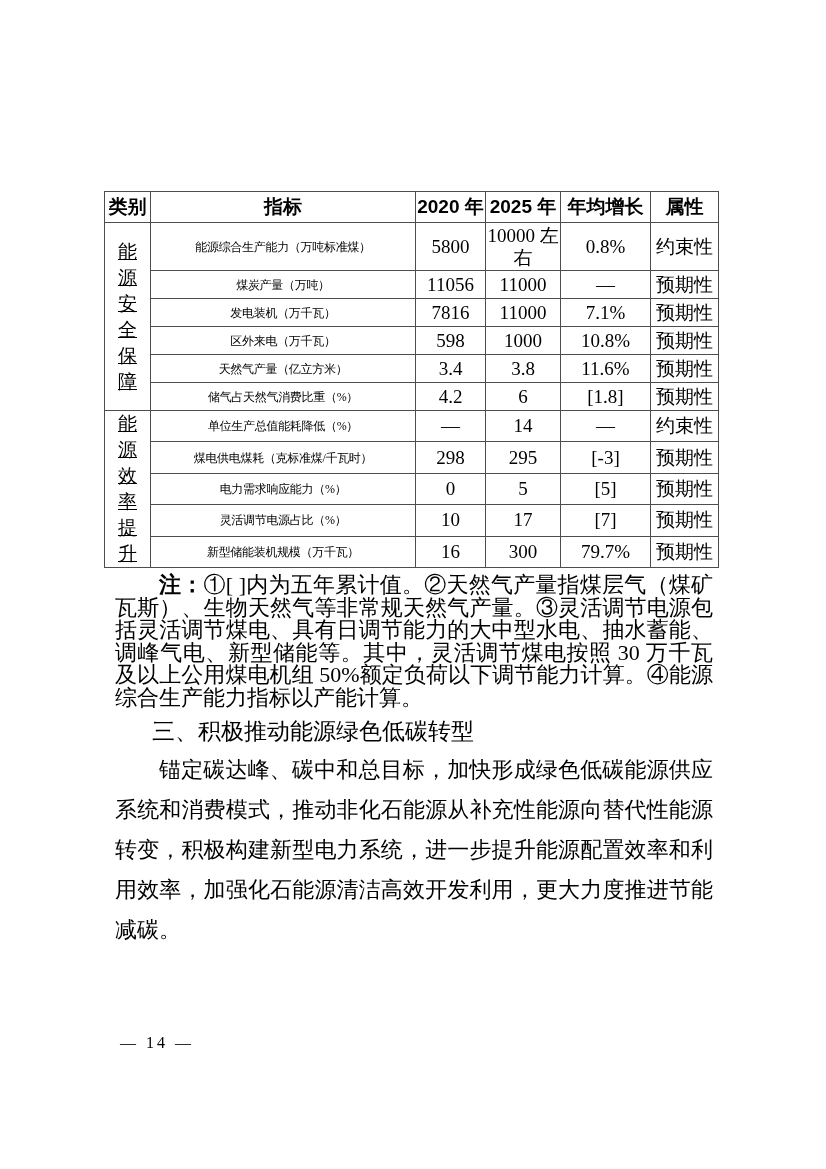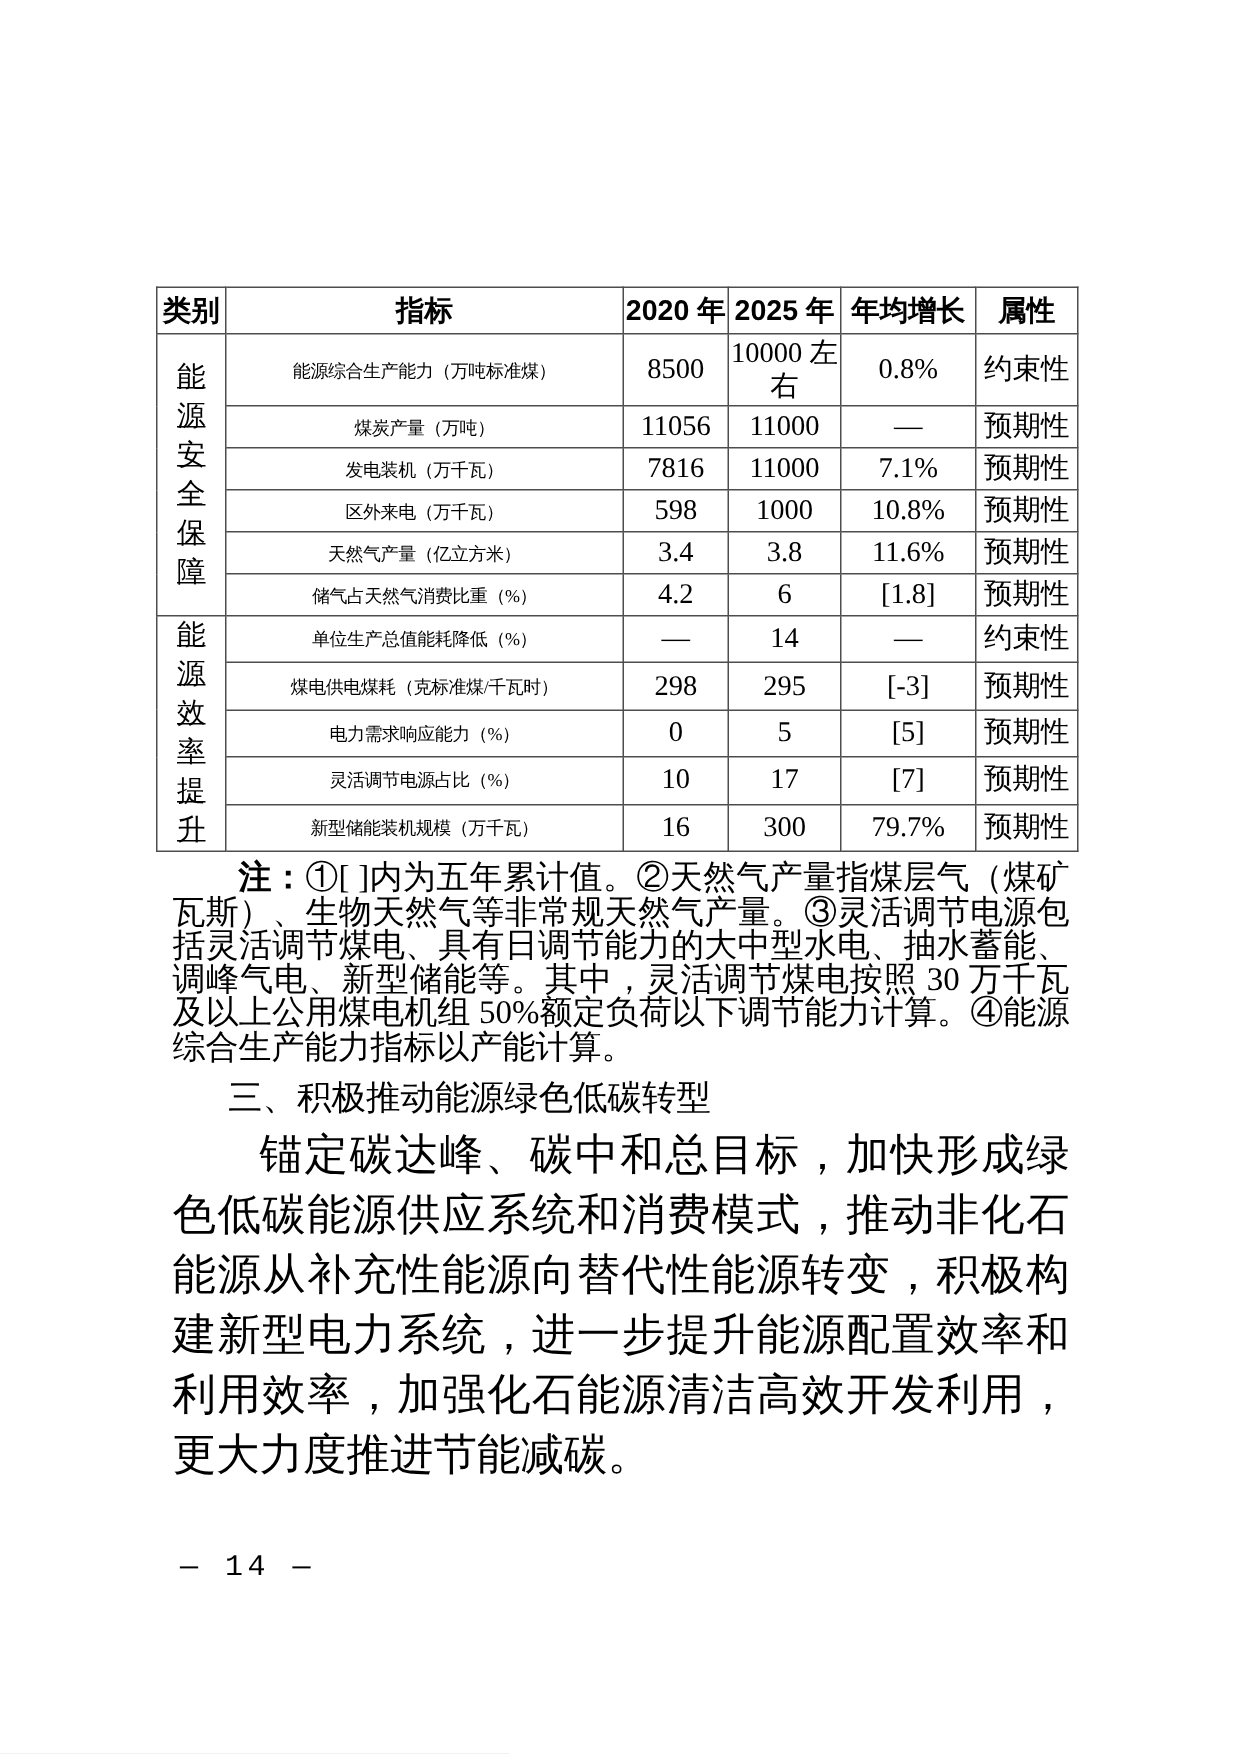--- a/index.html
+++ b/index.html
@@ -67,40 +67,39 @@
   .heading{
     margin:9px 0 0 48px;
     font-family:"Liberation Sans","DejaVu Sans",sans-serif;
     font-size:23px;
     font-weight:normal;
     line-height:27px;
   }
   .body-para{
     margin:5px 0 0 11px;
     width:598px;
-    font-size:29px;
+    font-size:22px;
     line-height:40px;
     text-align:justify;
     text-indent:2em;
   }
   .subheading{
     margin:5px 0 0 55px;
     font-size:22px;
     font-weight:bold;
     line-height:25px;
   }
   .para2{margin-top:10px;}
   .lead{font-weight:bold;}
 
   .pageno{
     position:absolute;
     left:120px;top:1034px;
-    font-size:20px;
+    font-size:16px;
     letter-spacing:3px;
-    font-family:Liberation Mono, monospace;
   }
   p,h2,h3{margin-bottom:0;margin-top:0;}
 </style>
 </head>
 <body>
 
 <div class="page">
   <div class="content">
 
     <table class="ind-table">
@@ -119,21 +118,21 @@
           <th>2020 年</th>
           <th>2025 年</th>
           <th>年均增长</th>
           <th>属性</th>
         </tr>
       </thead>
       <tbody>
         <tr class="tall">
           <td class="cat" rowspan="6">能源安全保障</td>
           <td class="ind">能源综合生产能力（万吨标准煤）</td>
-          <td>8500</td>
+          <td>5800</td>
           <td>10000 左右</td>
           <td>0.8%</td>
           <td>约束性</td>
         </tr>
         <tr>
           <td class="ind">煤炭产量（万吨）</td>
           <td>11056</td>
           <td>11000</td>
           <td>—</td>
           <td>预期性</td>

